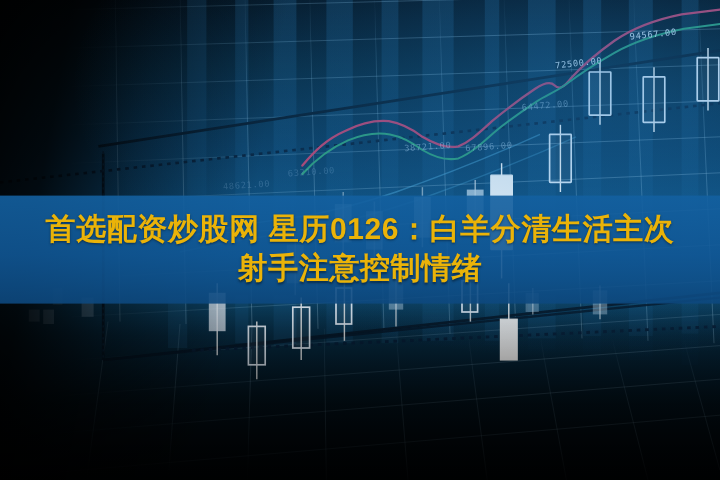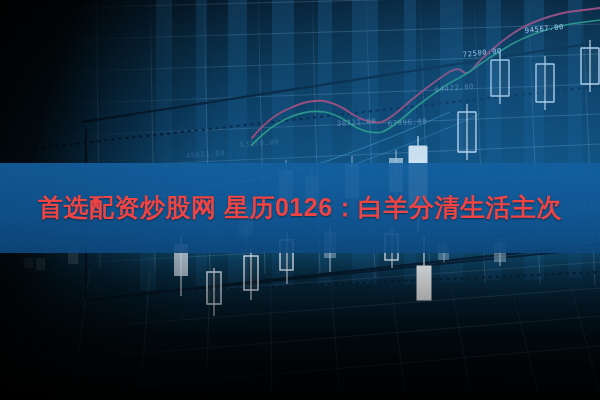--- a/index.html
+++ b/index.html
@@ -81,21 +81,21 @@
     width: 600px;
     height: 90px;
     display: flex;
     flex-direction: column;
     align-items: center;
     justify-content: center;
     gap: 4px;
     text-align: center;
   }
   .headline {
-    color: #ef4444;
+    color: #eab308;
     font-size: 25px;
     font-weight: bold;
     letter-spacing: 0.5px;
     line-height: 1.18;
     text-shadow: 0 1px 2px rgba(0,0,0,0.45);
     white-space: nowrap;
   }
 
   
   .candle-body { fill: #ffffff; stroke: #ffffff; }
@@ -329,15 +329,16 @@
       </g>
 
     </g>
   </svg>
 
   <div class="layer" id="vignette"></div>
 
   <div id="banner"></div>
   <div id="banner-text">
     <div class="headline">首选配资炒股网 星历0126：白羊分清生活主次</div>
+    <div class="headline">射手注意控制情绪</div>
   </div>
 
 </div>
 
 </body></html>

